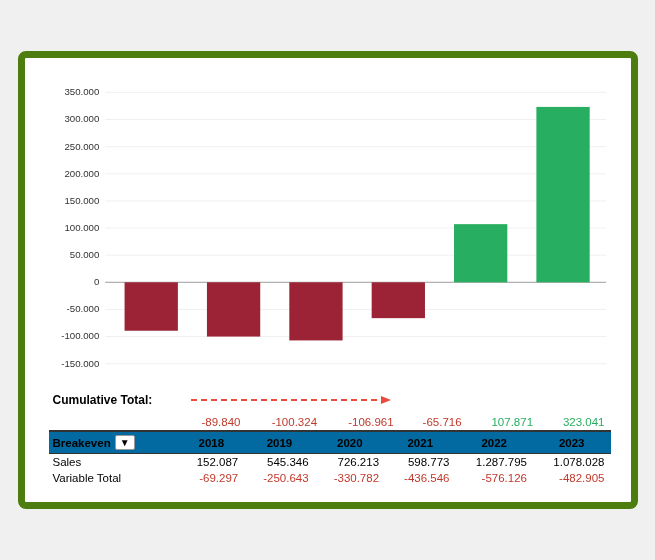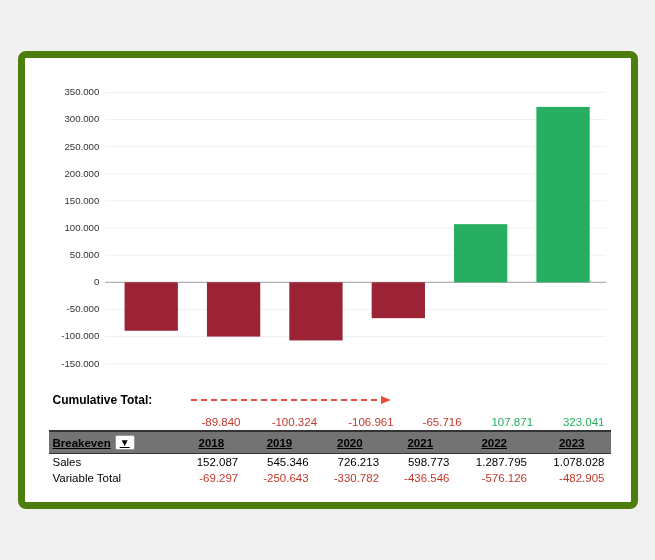--- a/index.html
+++ b/index.html
@@ -36,22 +36,21 @@
       width: 100%;
       border-collapse: collapse;
       font-size: 11.5px;
     }
     .data-table th {
       font-weight: bold;
       text-align: center;
       padding: 3px 6px;
       border-top: 2px solid #333;
       border-bottom: 1px solid #333;
-      background: #737373;
-      text-decoration: underline;
+      background: #0369a1;
     }
     .data-table th:first-child {
       text-align: left;
     }
     .data-table td {
       padding: 2px 6px;
       text-align: right;
     }
     .data-table td:first-child {
       text-align: left;

